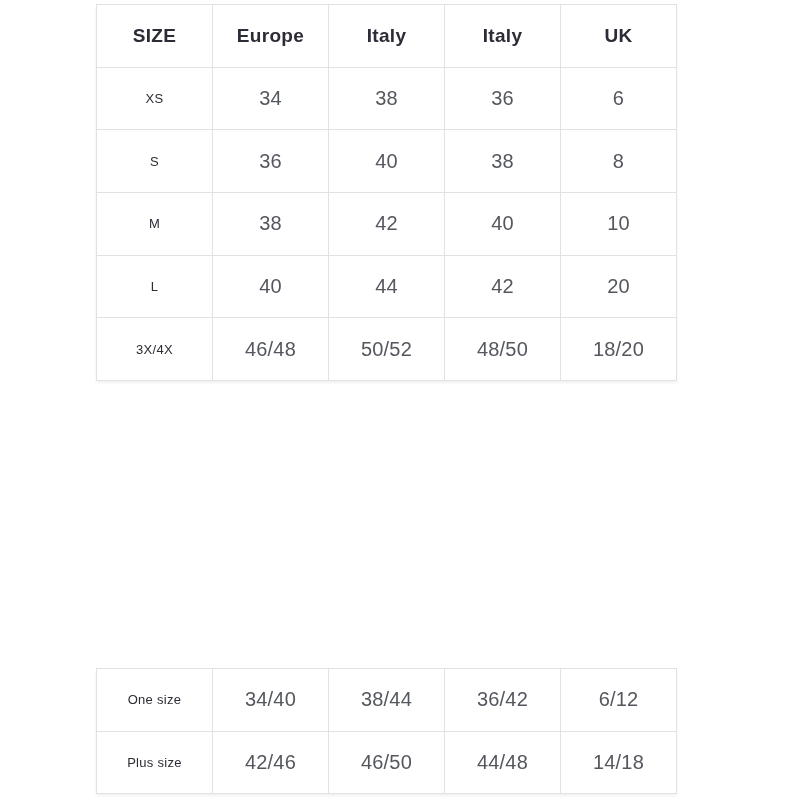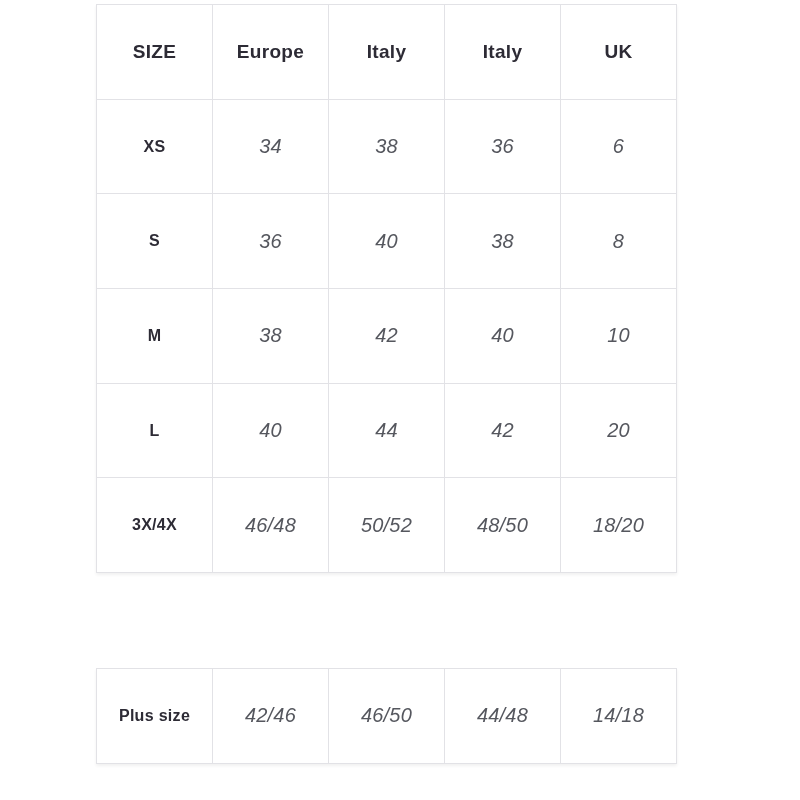--- a/index.html
+++ b/index.html
@@ -27,41 +27,40 @@
     box-shadow: 0 2px 3px rgba(0,0,0,0.06);
   }
   #table-main { top: 4px; }
   #table-secondary { top: 668px; }
   table.size-table th,
   table.size-table td {
     border: 1px solid #e2e2e6;
     height: 61.7px;
     text-align: center;
     vertical-align: middle;
-    padding: 16px;
+    padding: 0;
     background: #ffffff;
   }
   th.col-header {
     font-size: 19px;
     font-weight: bold;
     color: #2d2b35;
     letter-spacing: 0.3px;
   }
   td.row-label {
-    font-size: 16px;
-    font-weight: bold;
+    font-size: 13px;
+    font-weight: normal;
     color: #2d2b35;
     letter-spacing: 0.3px;
   }
   td.cell-value {
     font-size: 20px;
     font-weight: normal;
     color: #55575e;
     letter-spacing: 0.2px;
-    font-style: italic;
   }
 </style>
 </head>
 <body>
 
 <div class="page">
 
   <table id="table-main" class="size-table">
     <thead>
       <tr>
@@ -107,20 +106,27 @@
         <td class="cell-value">50/52</td>
         <td class="cell-value">48/50</td>
         <td class="cell-value">18/20</td>
       </tr>
     </tbody>
   </table>
 
   <table id="table-secondary" class="size-table">
     <tbody>
       <tr>
+        <td class="row-label">One size</td>
+        <td class="cell-value">34/40</td>
+        <td class="cell-value">38/44</td>
+        <td class="cell-value">36/42</td>
+        <td class="cell-value">6/12</td>
+      </tr>
+      <tr>
         <td class="row-label">Plus size</td>
         <td class="cell-value">42/46</td>
         <td class="cell-value">46/50</td>
         <td class="cell-value">44/48</td>
         <td class="cell-value">14/18</td>
       </tr>
     </tbody>
   </table>
 
 </div>

